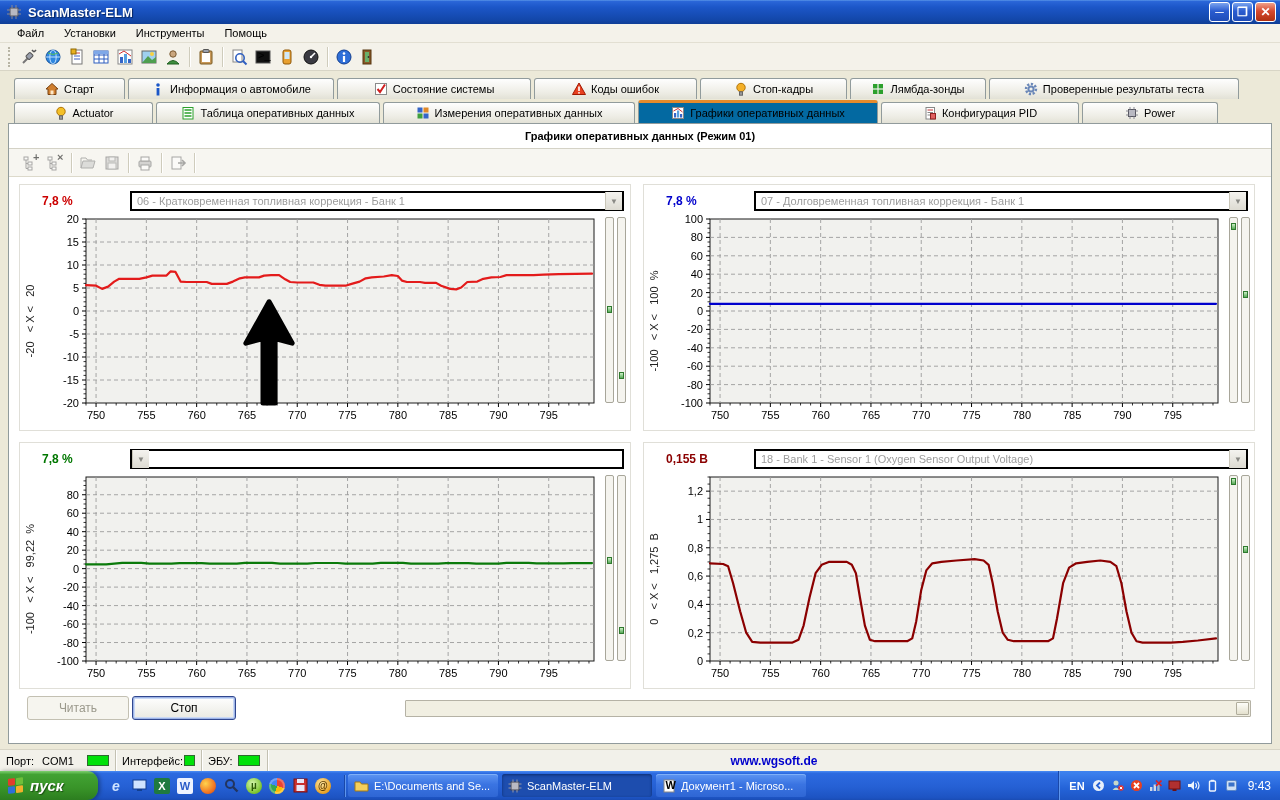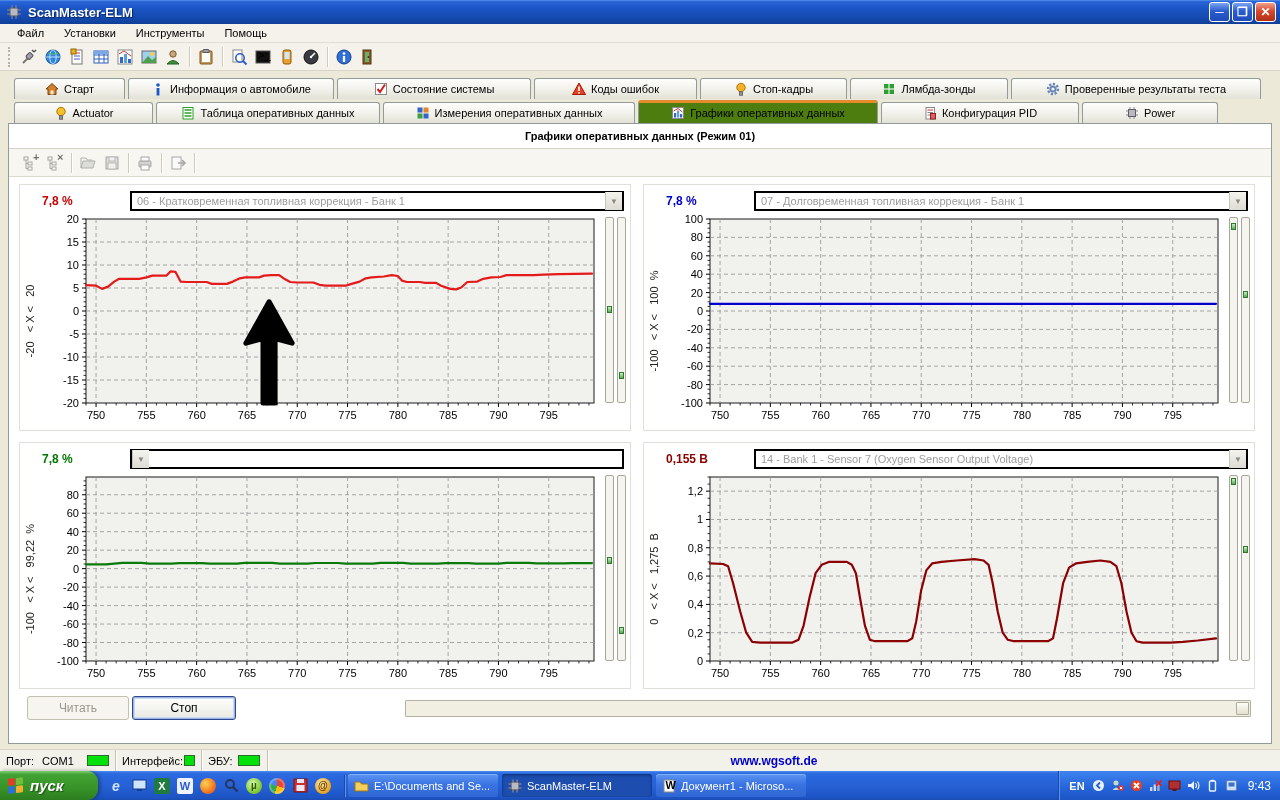--- a/index.html
+++ b/index.html
@@ -21,21 +21,21 @@
   .grip{width:5px;height:20px;margin:0 4px;border-left:2px dotted #b8b5a5;}
   .tbtn{width:24px;height:24px;display:flex;align-items:center;justify-content:center;border-radius:2px;}
   .tsep{width:1px;height:20px;background:#cfccbc;margin:0 4px;box-shadow:1px 0 0 #fff;}
   
   .tabsrow{display:flex;gap:3px;padding:0 8px 0 14px;align-items:flex-end;}
   .tabsrow.r1{margin-top:7px;}
   .tabsrow.r2{margin-top:1px;}
   .tab{height:21px;display:flex;align-items:center;justify-content:center;gap:5px;
     border:1px solid #919b9c;border-bottom:none;border-radius:3px 3px 0 0;
     background:linear-gradient(180deg,#fefefe,#edece4 70%,#e2e1d6);cursor:pointer;white-space:nowrap;overflow:hidden;}
-  .tab.active{background:#4d7c0f;border-top:3px solid #e68b2c;height:23px;position:relative;z-index:3;}
+  .tab.active{background:#0369a1;border-top:3px solid #e68b2c;height:23px;position:relative;z-index:3;}
   .ticon{width:14px;height:14px;flex:0 0 auto;}
   
   .content{flex:1;margin:0 8px;background:#fff;border:1px solid #919b9c;display:flex;flex-direction:column;position:relative;z-index:2;}
   .pagetitle{height:25px;display:flex;align-items:center;justify-content:center;font-weight:bold;font-size:11px;border-bottom:1px solid #d4d2c6;}
   .subtoolbar{height:28px;background:#f7f6f1;border-bottom:1px solid #dddacb;display:flex;align-items:center;padding-left:10px;}
   .subtoolbar .tbtn{opacity:.55;filter:grayscale(1);}
   .charts{display:grid;grid-template-columns:612px 612px;grid-auto-rows:247px;gap:11px 12px;padding:7px 10px 2px 10px;}
   .panel{border:1px solid #e0dfd8;display:flex;flex-direction:column;}
   .phead{height:27px;display:flex;align-items:center;padding:5px 6px 0 22px;}
   .pval{width:88px;font-weight:bold;font-size:12px;}
@@ -260,21 +260,21 @@
         </svg>
         <span>Коды ошибок</span>
       </div>
     <div class="tab" style="width:147px">
         <svg class="ticon">
           <circle cx="7" cy="5.5" r="4.2" fill="#f4b028" stroke="#b07408"></circle>
           <rect x="5.5" y="9.8" width="3" height="3.4" fill="#9a9a9a" stroke="#666"></rect>
         </svg>
         <span>Стоп-кадры</span>
       </div>
-    <div class="tab" style="width:158px">
+    <div class="tab" style="width:136px">
         <svg class="ticon">
           <rect x="2" y="2" width="4.4" height="4.4" fill="#2ca02c"></rect>
           <rect x="7.6" y="2" width="4.4" height="4.4" fill="#2ca02c"></rect>
           <rect x="2" y="7.6" width="4.4" height="4.4" fill="#2ca02c"></rect>
           <rect x="7.6" y="7.6" width="4.4" height="4.4" fill="#2ca02c"></rect>
         </svg>
         <span>Лямбда-зонды</span>
       </div>
     <div class="tab" style="width:250px">
         <svg class="ticon">
@@ -881,21 +881,21 @@
                 <div class="sthumb" style="top: calc(84% - 4px);"></div>
               </div>
           </div>
         </div>
       </div>
 
       <div class="panel">
         <div class="phead">
           <span class="pval" style="color: rgb(139, 0, 0);">0,155 В</span>
           <div class="combo">
-              <span class="ctext">14 - Bank 1 - Sensor 7 (Oxygen Sensor Output Voltage)</span>
+              <span class="ctext">18 - Bank 1 - Sensor 1 (Oxygen Sensor Output Voltage)</span>
               <span class="cbtn">▼</span>
             </div>
         </div>
         <div class="crow">
           <div class="ylab">
               <span>0   &lt; X &lt;   1,275  В</span>
             </div>
           <svg id="chart-3" width="564" height="212">
               <rect x="48" y="6" width="508" height="184" fill="#f1f1ee" stroke="#1a1a1a" stroke-width="1"></rect>
               <line x1="58.05940594059406" y1="6" x2="58.05940594059406" y2="190" stroke="#9c9c9c" stroke-width="0.9" stroke-dasharray="4 3"></line>

